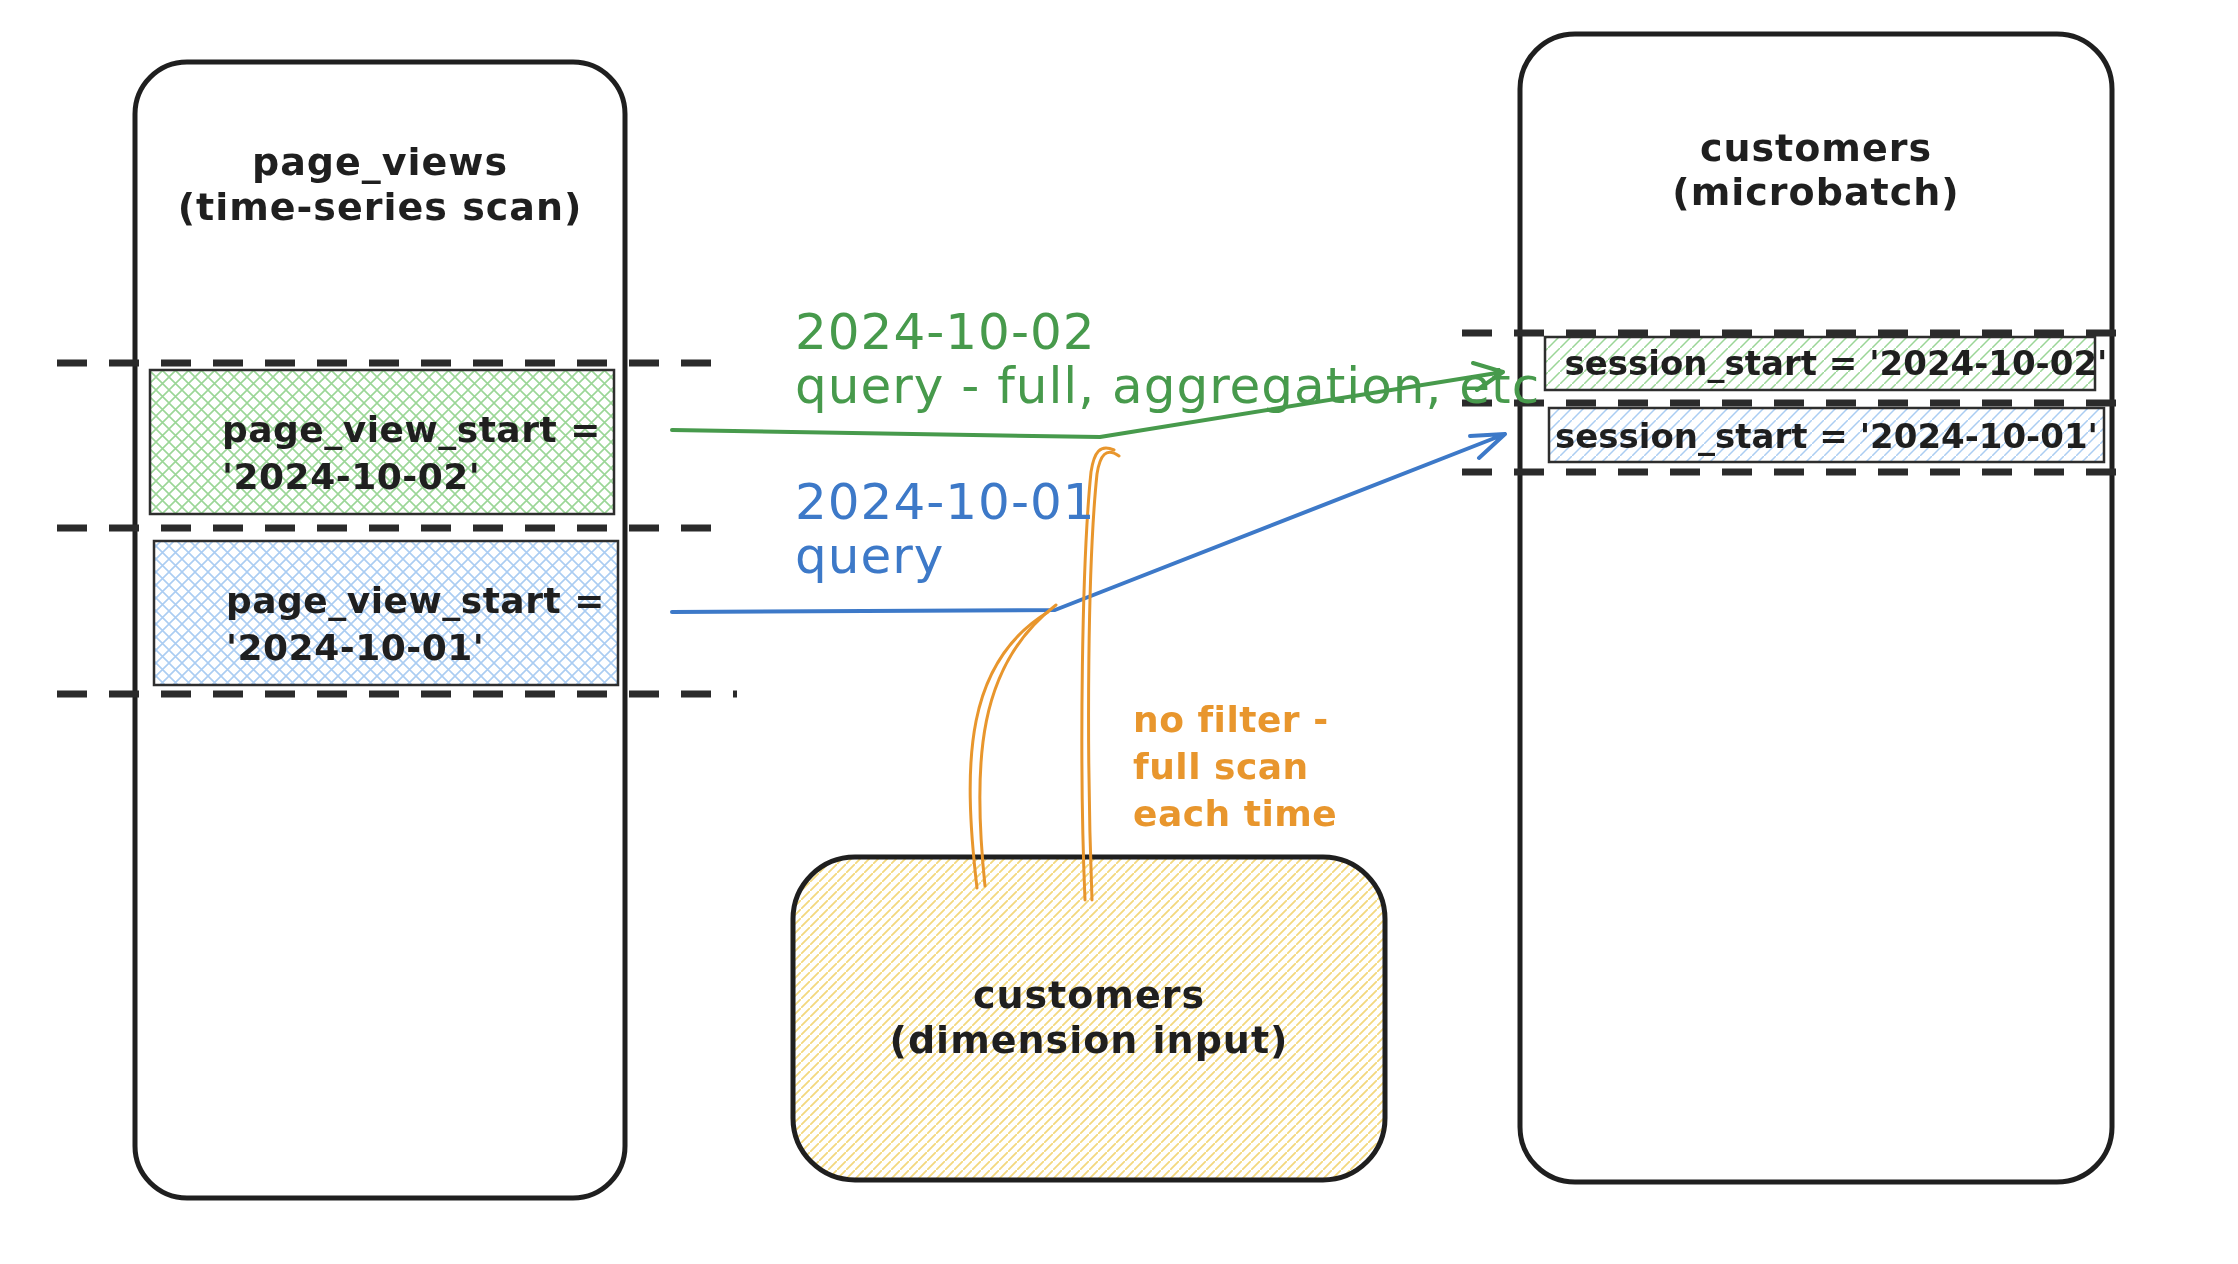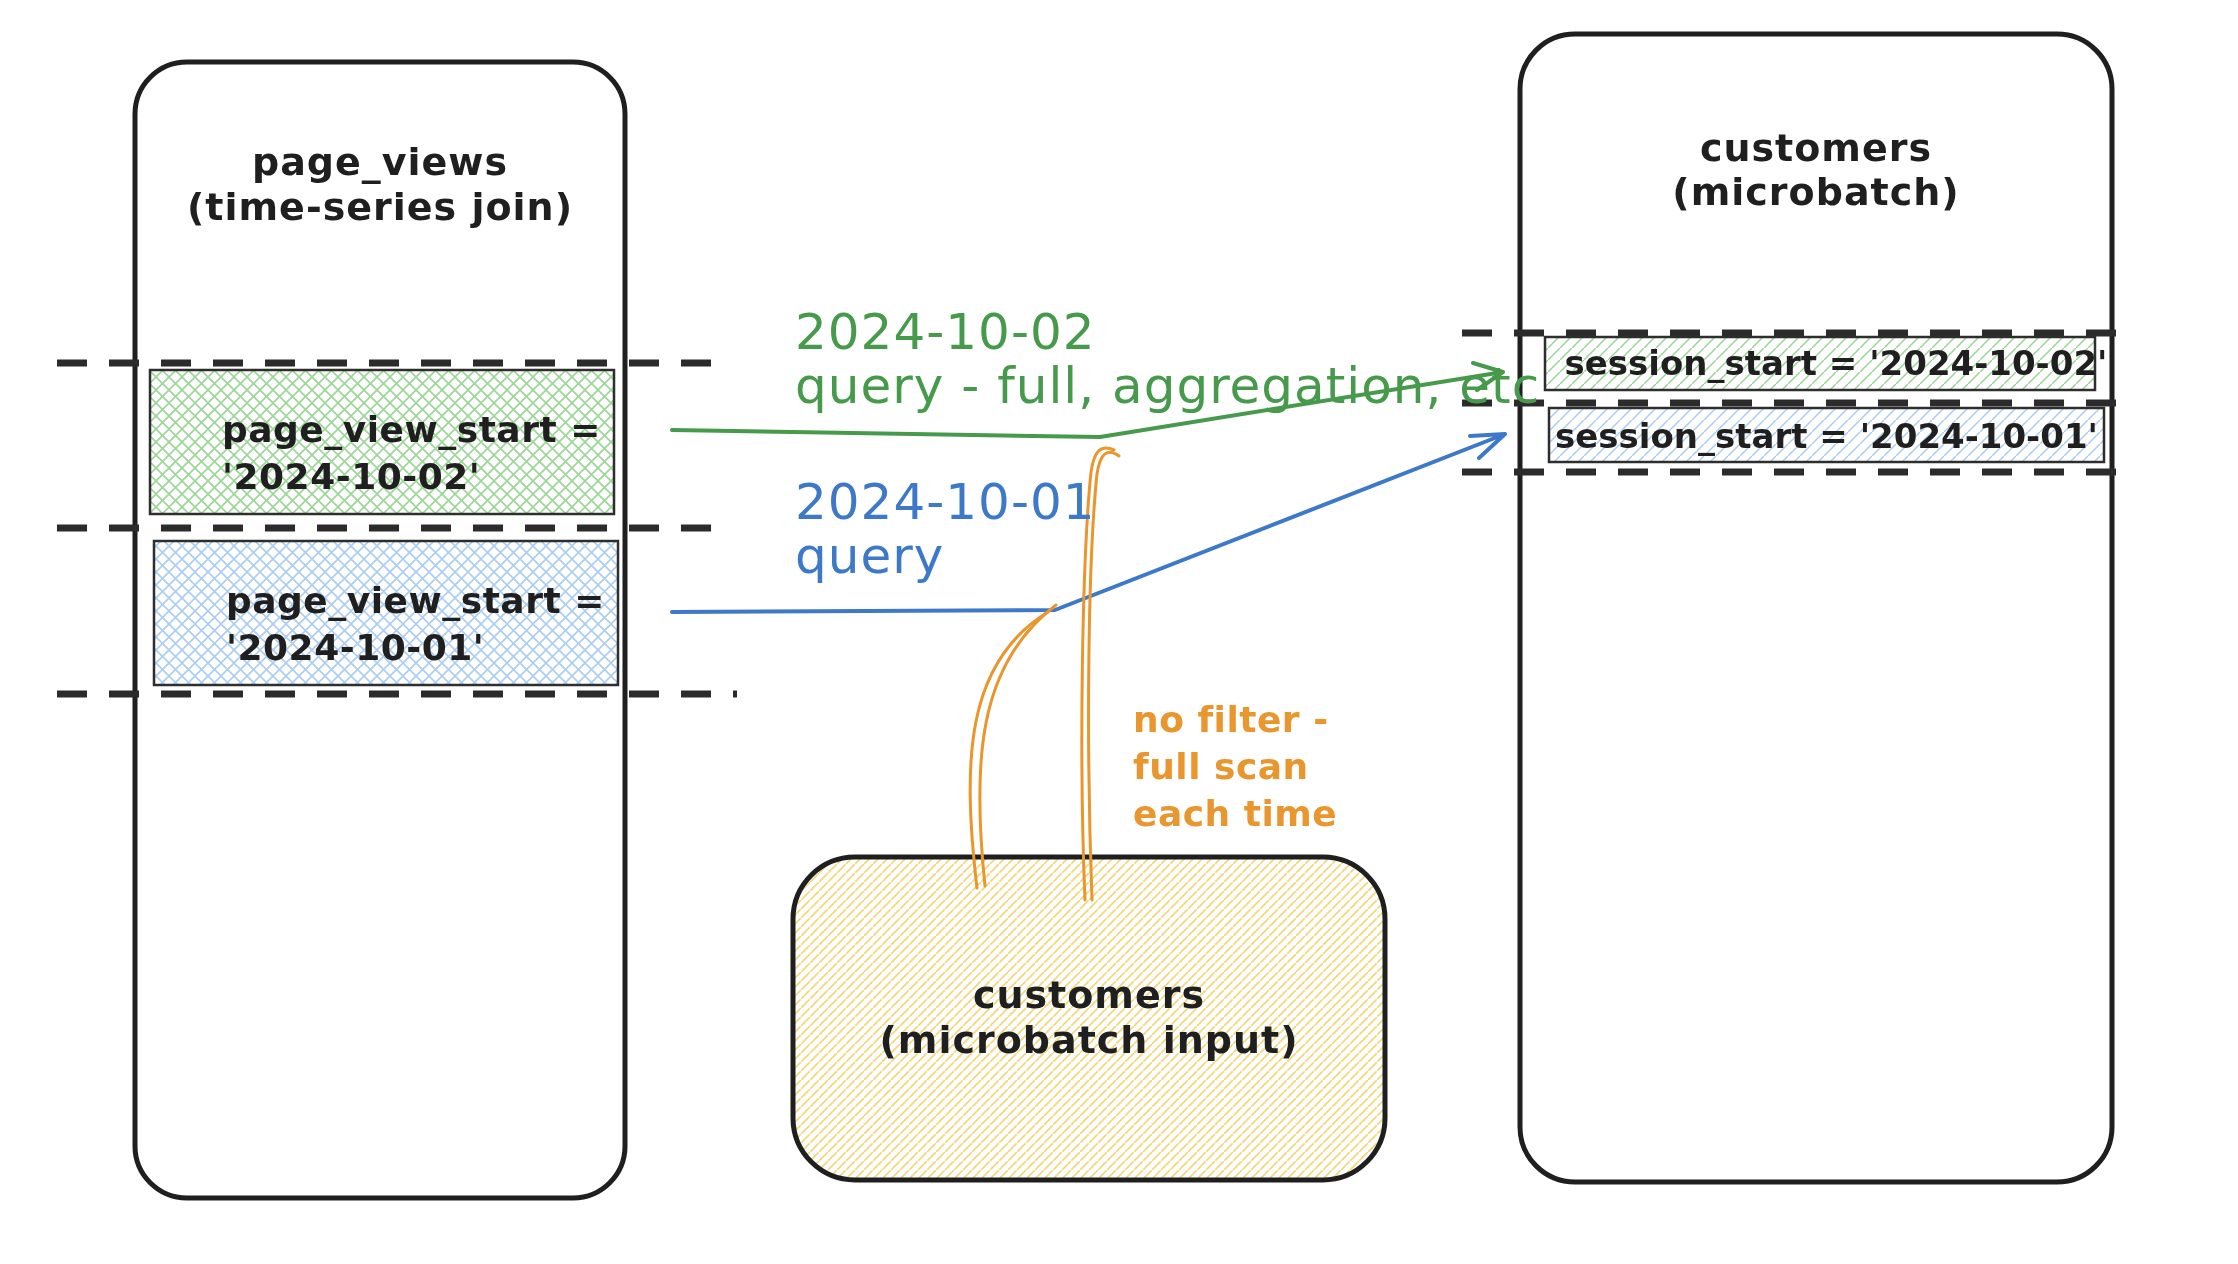--- a/index.html
+++ b/index.html
@@ -82,36 +82,36 @@
 
     <g fill="none" stroke="var(--orange)" stroke-width="3" stroke-linecap="round">
       <path d="M977 888 C 962 760 966 662 1048 612"></path>
       <path d="M985 886 C 972 762 978 664 1056 605"></path>
       <path d="M1085 900 C 1079 760 1082 560 1091 472 C 1094 452 1100 444 1114 450"></path>
       <path d="M1092 900 C 1086 740 1088 560 1097 474 C 1100 455 1106 447 1119 456"></path>
     </g>
   </svg>
 
   <div class="txt title center" style="left:135px;top:139px;width:490px;height:46px;">page_views</div>
-  <div class="txt title center" style="left:135px;top:185px;width:490px;height:44px;">(time-series join)</div>
+  <div class="txt title center" style="left:135px;top:185px;width:490px;height:44px;">(time-series scan)</div>
 
   <div class="txt boxlabel" style="left:222px;top:408px;height:44px;">page_view_start =</div>
   <div class="txt boxlabel" style="left:222px;top:455px;height:44px;">'2024-10-02'</div>
 
   <div class="txt boxlabel" style="left:226px;top:579px;height:44px;">page_view_start =</div>
   <div class="txt boxlabel" style="left:226px;top:626px;height:44px;">'2024-10-01'</div>
 
   <div class="txt title center" style="left:1520px;top:126px;width:592px;height:44px;">customers</div>
   <div class="txt title center" style="left:1520px;top:170px;width:592px;height:44px;">(microbatch)</div>
 
   <div class="txt rowlabel center" style="left:1545px;top:343px;width:550px;height:40px;padding-left:16px;">session_start = '2024-10-02'</div>
   <div class="txt rowlabel center" style="left:1549px;top:416px;width:555px;height:40px;">session_start = '2024-10-01'</div>
 
   <div class="txt title center" style="left:793px;top:973px;width:592px;height:44px;">customers</div>
-  <div class="txt title center" style="left:793px;top:1018px;width:592px;height:44px;">(microbatch input)</div>
+  <div class="txt title center" style="left:793px;top:1018px;width:592px;height:44px;">(dimension input)</div>
 
   <div class="txt arrowlabel green-t" style="left:795px;top:310px;height:44px;">2024-10-02</div>
   <div class="txt arrowlabel green-t" style="left:795px;top:364px;height:44px;">query - full, aggregation, etc</div>
 
   <div class="txt arrowlabel blue-t" style="left:795px;top:480px;height:44px;">2024-10-01</div>
   <div class="txt arrowlabel blue-t" style="left:795px;top:534px;height:44px;">query</div>
 
   <div class="txt boxlabel orange-t" style="left:1133px;top:701px;height:38px;">no filter -</div>
   <div class="txt boxlabel orange-t" style="left:1133px;top:748px;height:38px;">full scan</div>
   <div class="txt boxlabel orange-t" style="left:1133px;top:795px;height:38px;">each time</div>

